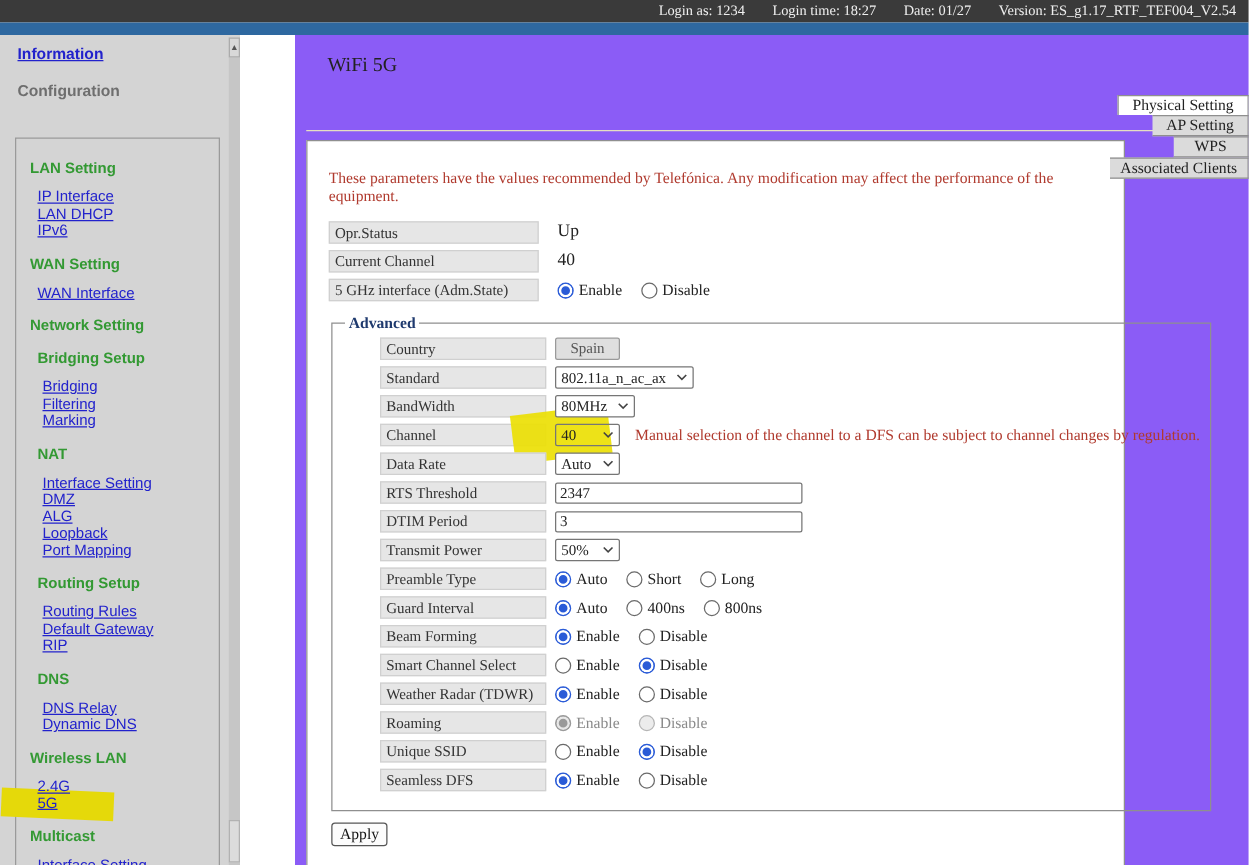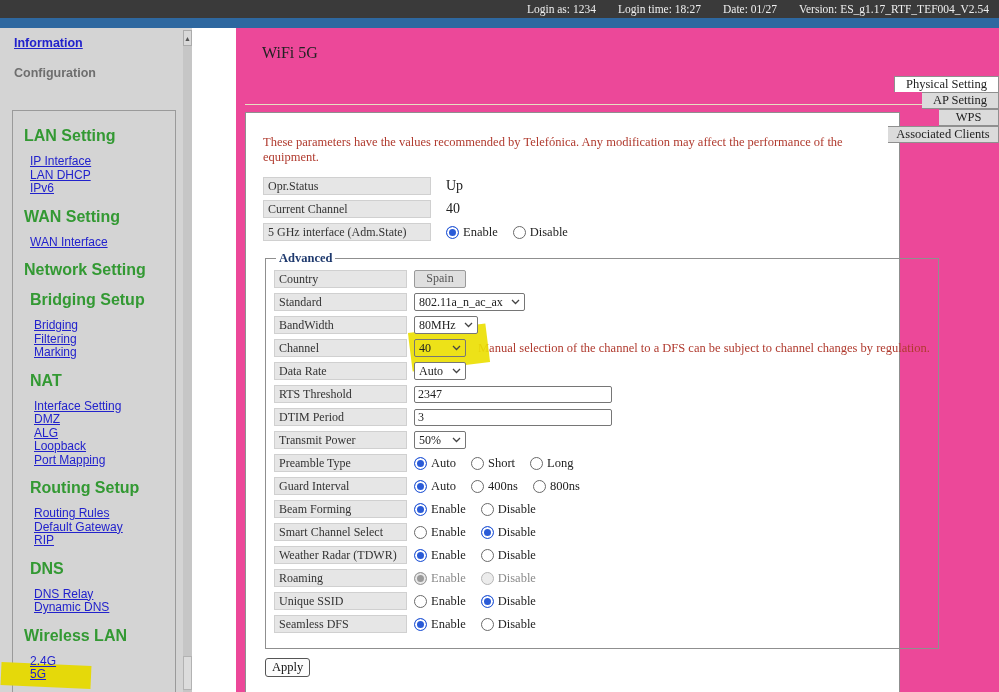--- a/index.html
+++ b/index.html
@@ -18,41 +18,41 @@
   .sidebar { width:196px; flex:none; background:#d4d4d4; position:relative;
              overflow:hidden; font-family:"Liberation Sans", sans-serif;
              font-size:12px; border-right:4px solid #fff; }
   .info-link { display:inline-block; margin:8px 0 0 14px; font-size:12.5px;
                color:#2222cc; text-decoration:underline; font-weight:bold; }
   .config-label { margin:16px 0 0 14px; font-size:12.5px; color:#6e6e6e;
                   font-weight:bold; }
   .side-box { position:absolute; left:12px; top:82px; width:164px; height:720px;
               border:1px solid #9a9a9a; padding-top:4px; }
   .group-header { color:#339933; font-weight:bold; margin:12px 0 10px;
-                  font-size:16px; }
+                  font-size:12px; }
   .g1 .group-header { padding-left:11px; }
   .g2 .group-header { padding-left:17px; }
   .side-item { line-height:13.5px; position:relative; }
   .g1 .side-item { padding-left:17px; }
   .g2 .side-item { padding-left:21px; }
   .side-item a { color:#2222cc; text-decoration:underline; position:relative; z-index:1; }
   .side-item.hl-row::before { content:""; position:absolute; left:-12px; top:-4px;
         width:90px; height:23px; background:#e5d90a; transform:rotate(2.5deg);
         z-index:0; }
   
   .side-scroll { position:absolute; right:0; top:2px; bottom:0; width:9px;
                  background:#c6c6c6; }
   .scroll-up { height:16px; background:#d8d8d8; border:1px solid #ababab;
                display:flex; align-items:center; justify-content:center;
                font-size:7px; color:#555; line-height:1; }
   .scroll-thumb { position:absolute; bottom:2px; left:0; width:100%; height:34px;
                   background:#dcdcdc; border:1px solid #b2b2b2; }
 
   
-  .main { flex:1; background:#ec4899; padding:12px 0 0 9px; position:relative; }
+  .main { flex:1; background:#8b5cf6; padding:12px 0 0 9px; position:relative; }
   .page-title { margin:4px 0 14px 17px; font-size:16px; font-weight:normal;
                 color:#222; }
   .tabs { display:flex; align-items:flex-end; height:28px;flex-direction:column; }
   .tab { height:26px; border:1px solid #8f8f8f; border-left-width:0;
          background:#dbdbdb; display:flex; align-items:center;
          justify-content:center; font-size:12.5px; color:#222; cursor:pointer; }
   .tab:first-child { border-left-width:1px; }
   .tab.active { background:#fff; border-bottom:none; height:28px;
                 position:relative; z-index:2; }
   .tabs-line { height:1px; background:#e6dfc2; margin-right:0; }
@@ -66,21 +66,21 @@
   .flabel { width:168px; flex:none; background:#e6e6e6; border:1px solid #d0d0d0;
             height:18px; line-height:16px; padding-left:4px; font-size:12px;
             color:#333; }
   .fctrl { margin-left:15px; display:flex; align-items:center; z-index:1; }
   .fval { font-size:14px; color:#222; }
 
   fieldset.advanced { border:1px solid #8f8f8f; margin:10px 0 0 2px;
                       padding:4px 8px 10px 8px; width:619px; }
   fieldset.advanced legend { color:#1f3a6e; font-weight:bold; font-size:12.5px;
                              padding:0 3px; margin-left:2px; }
-  .advanced .flabel { width:133px; }
+  .advanced .flabel { width:133px;margin-left:30px; }
   .advanced .fctrl { margin-left:7px; }
 
   .sel { display:inline-flex; align-items:center; justify-content:space-between;
          gap:8px; min-width:52px; height:18px; padding:0 4px;
          border:1px solid #767676; border-radius:2px; background:#fff;
          font-size:12px; color:#222; cursor:default; }
   .sel.disabled { background:#dfdfdf; border-color:#9a9a9a; color:#555;flex-direction:column; }
   .sel.transparent { background:transparent; }
 
   .tinput { width:198px; height:17px; border:1px solid #767676; border-radius:2px;

